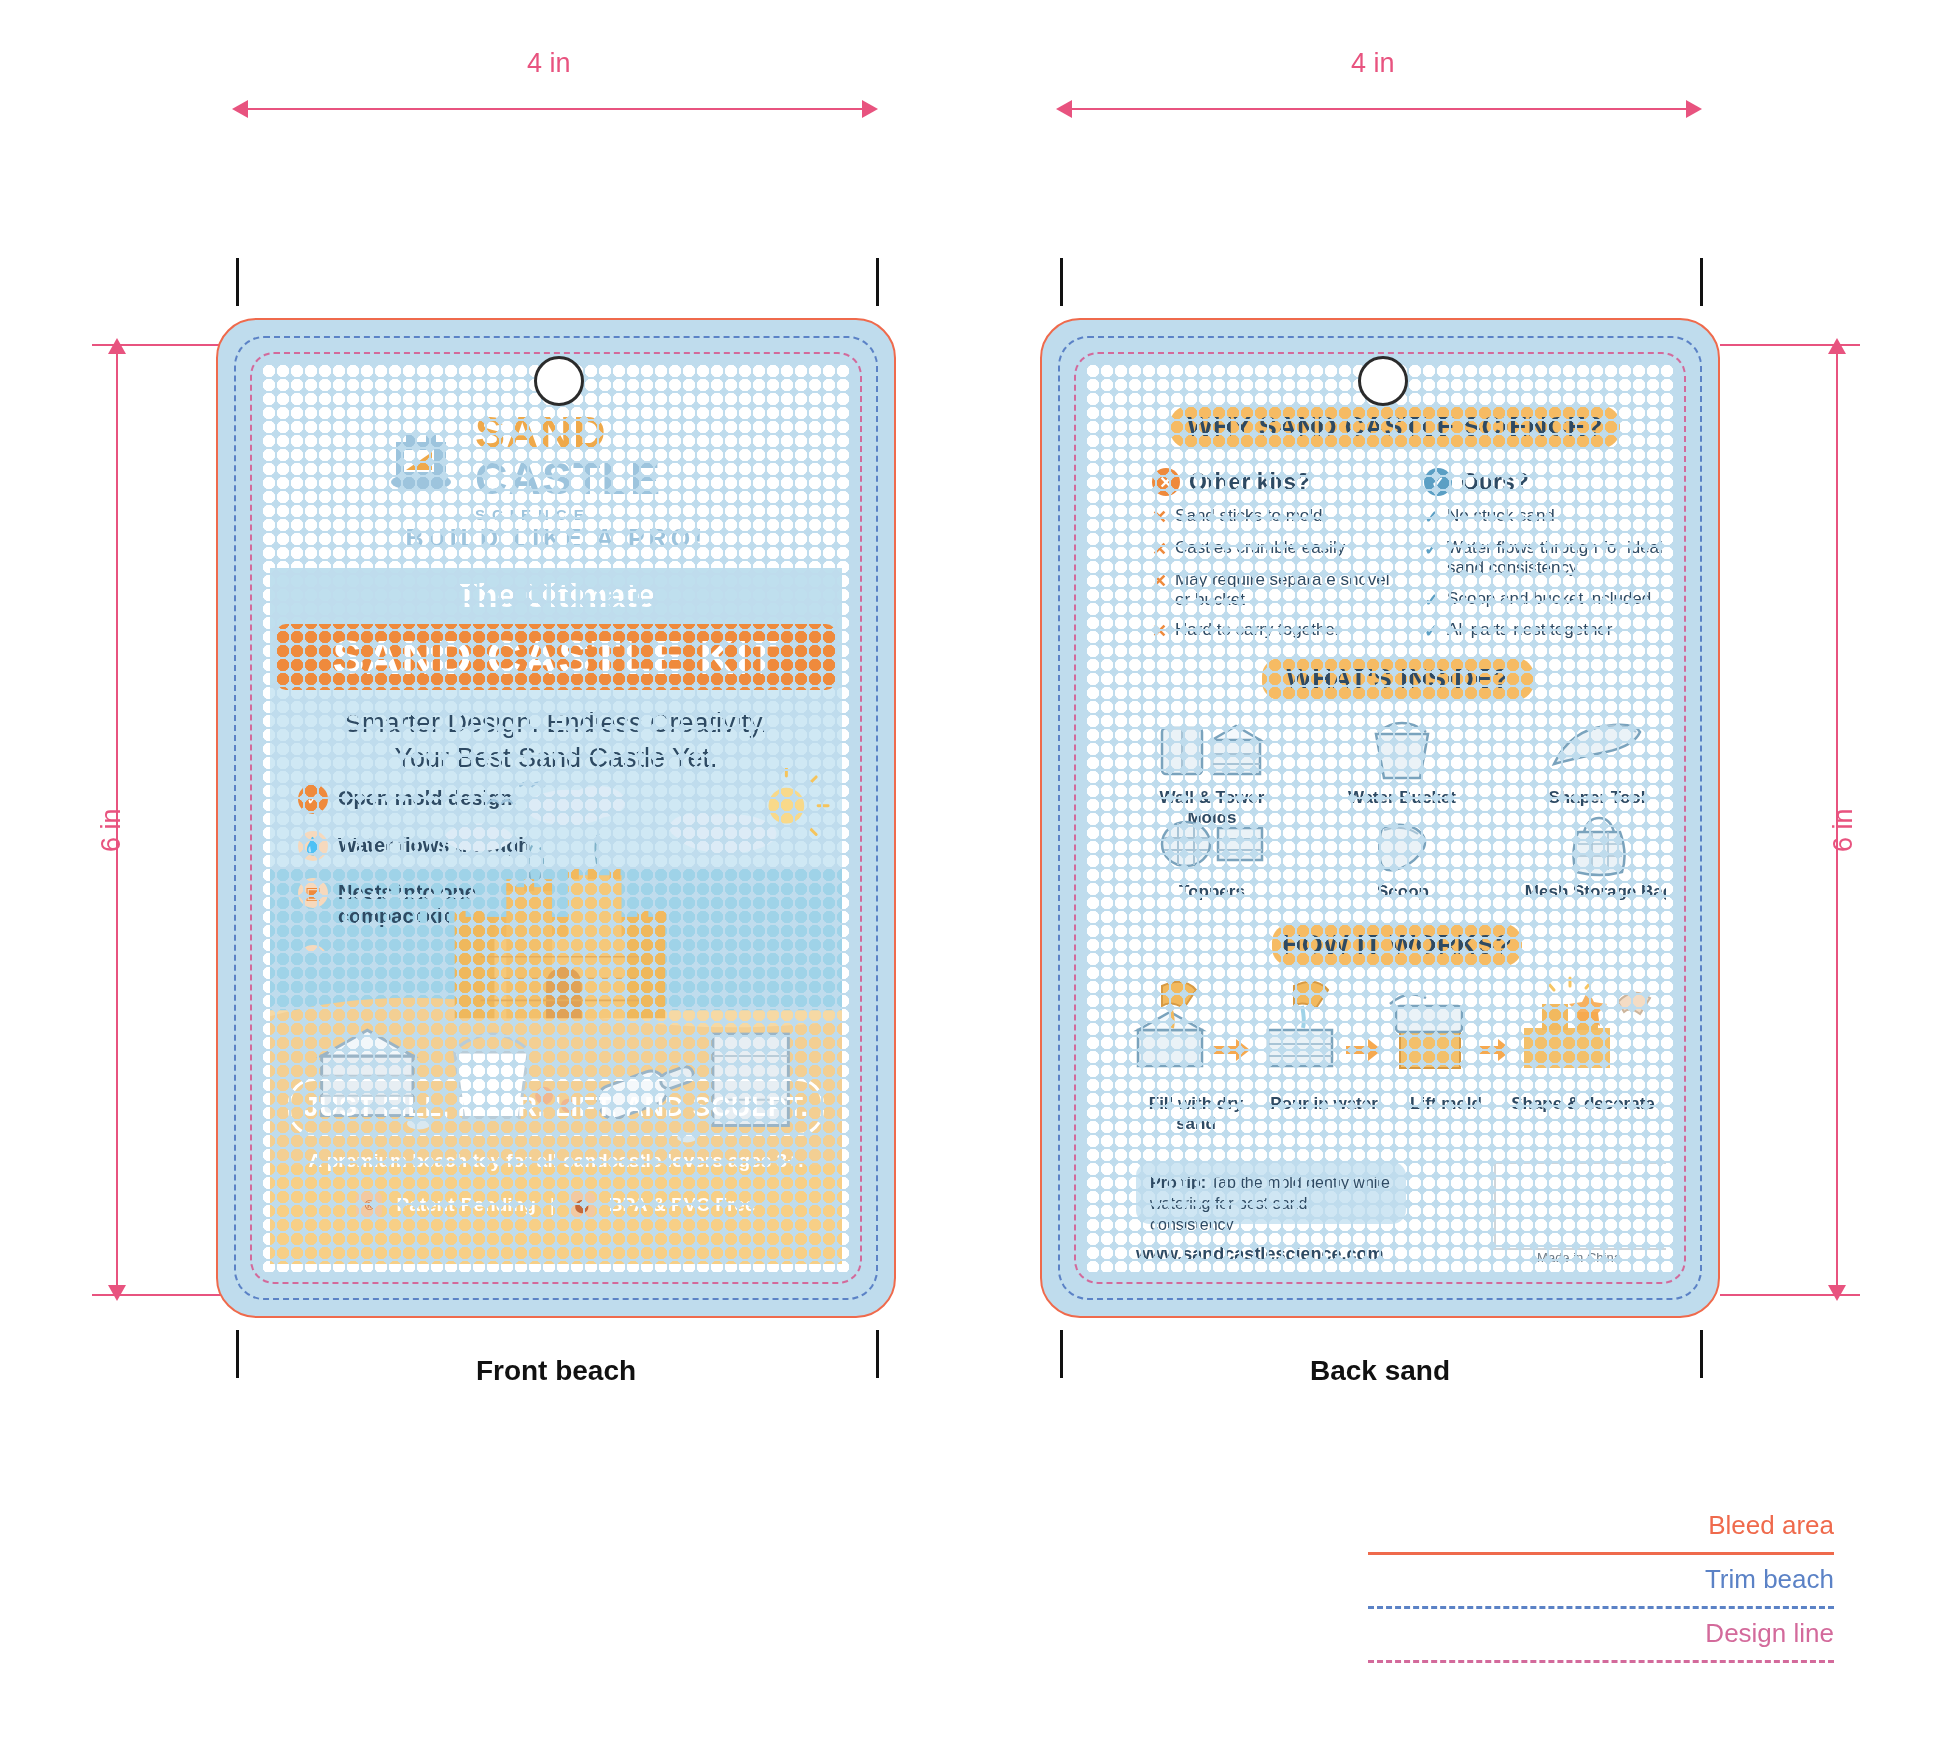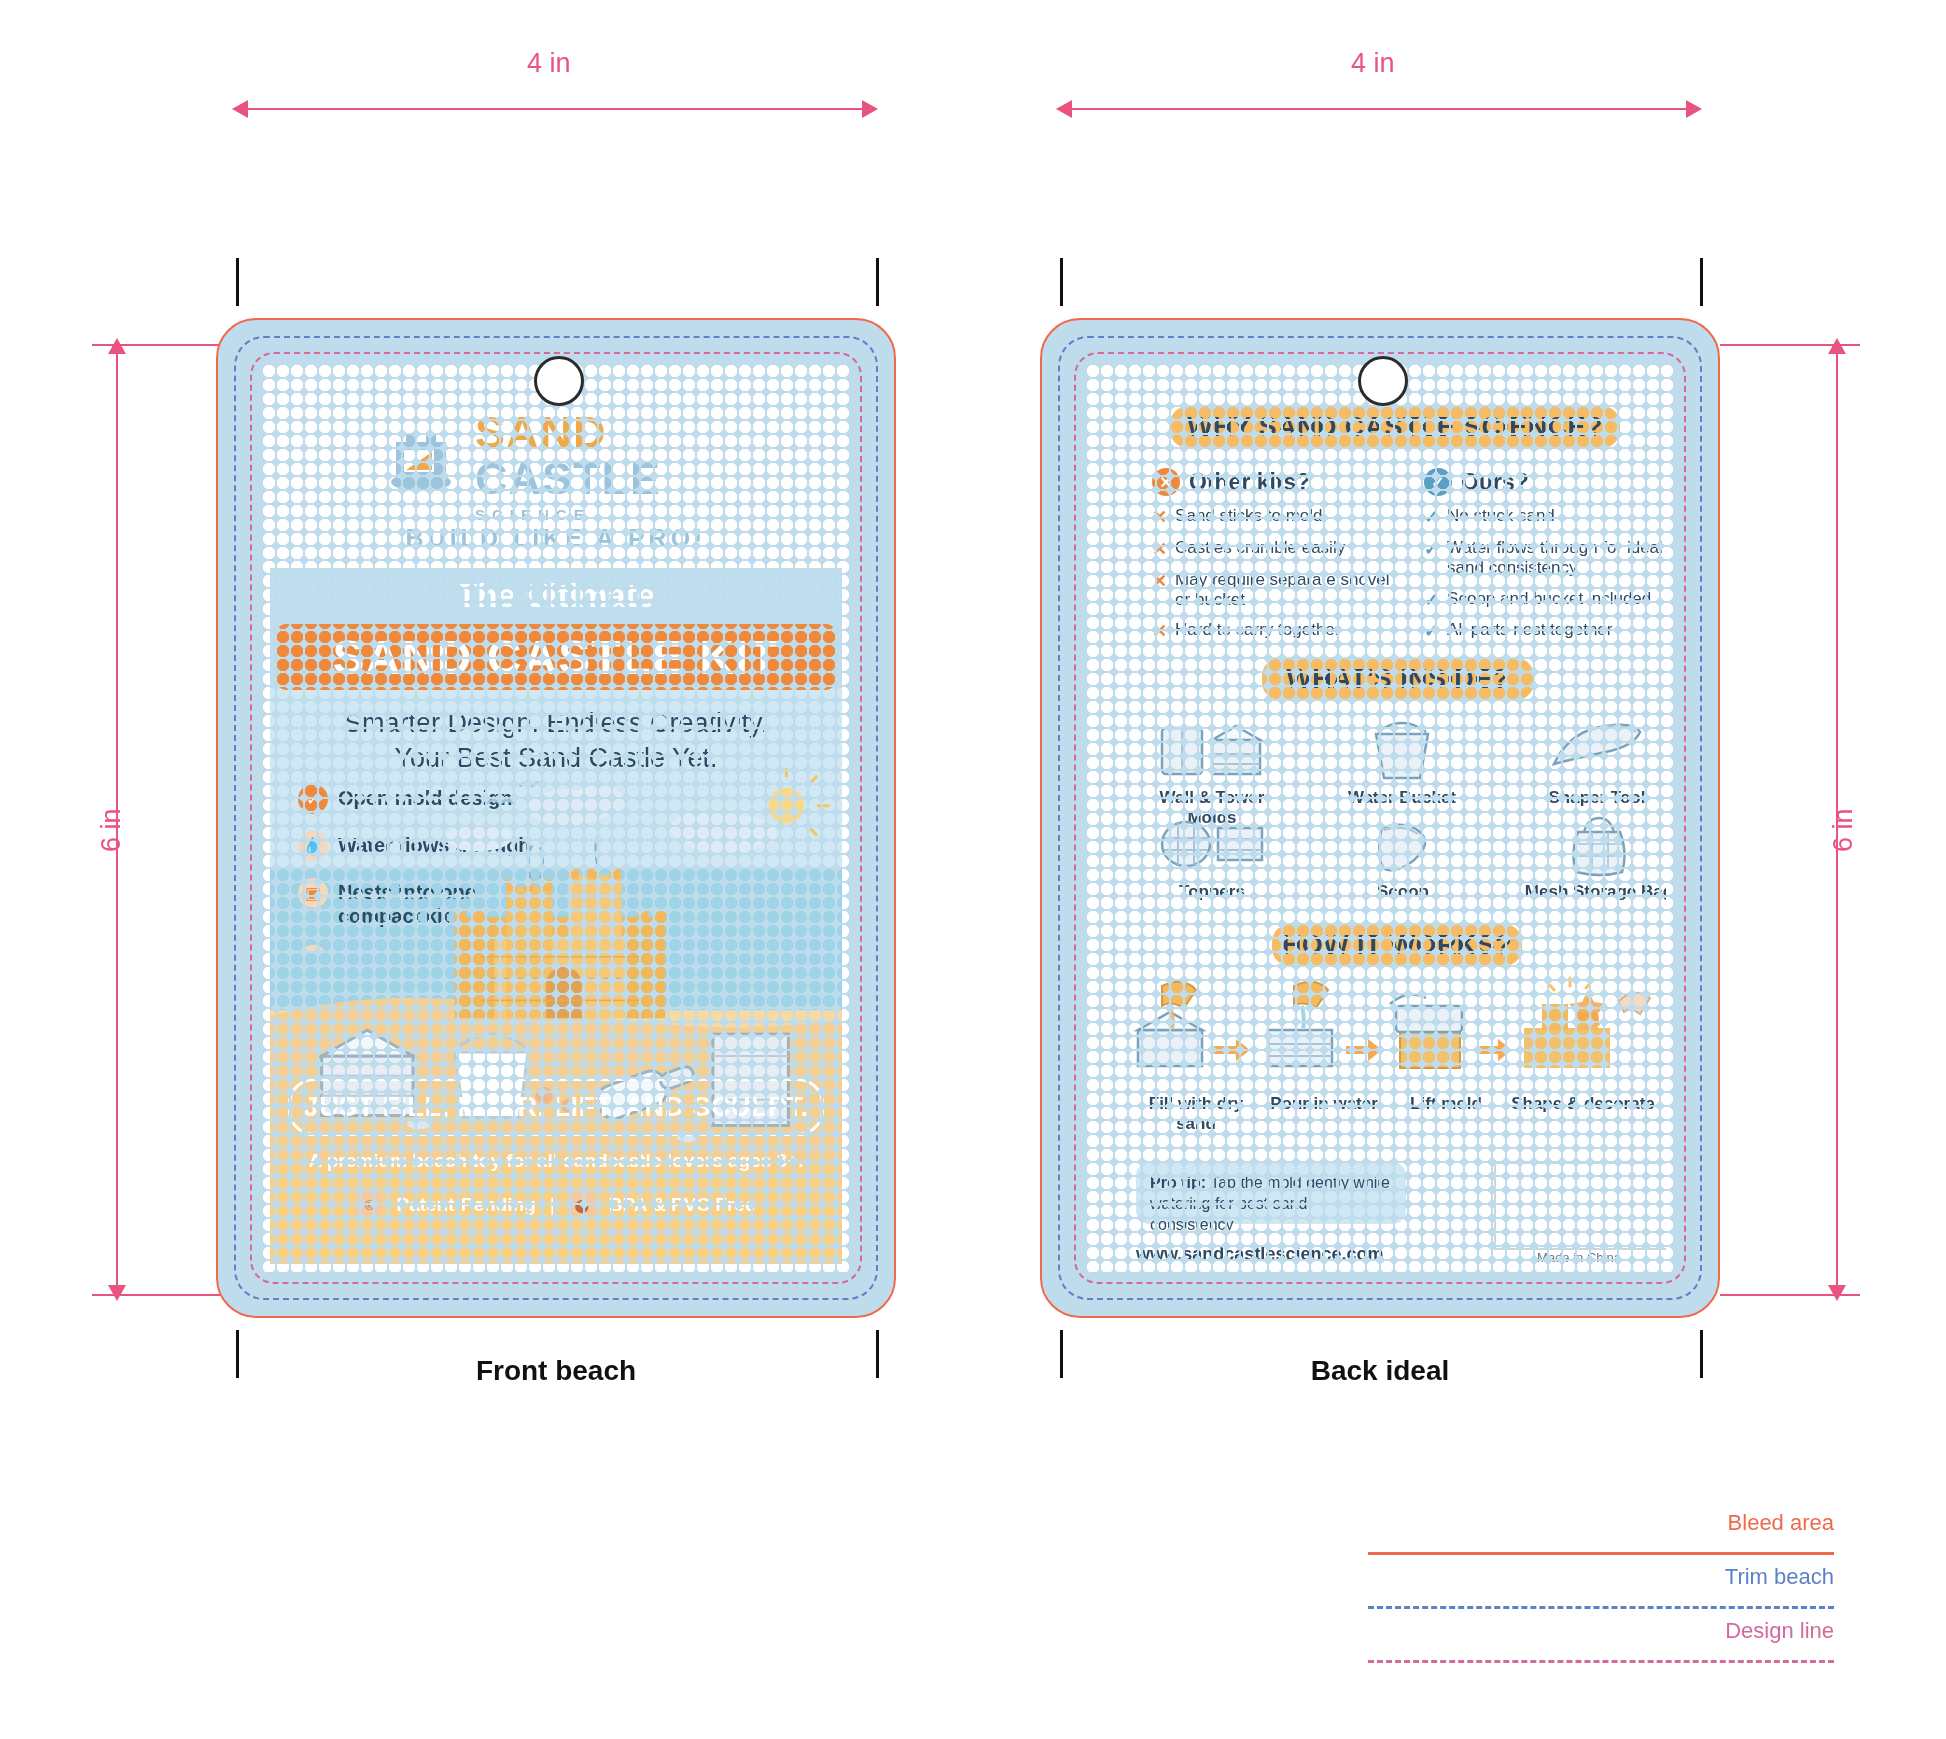--- a/index.html
+++ b/index.html
@@ -81,21 +81,21 @@
   .protip{position:absolute;background:#cfe6f3;border-radius:14px;padding:11px 14px;box-sizing:border-box;}
   .protip .t{font-size:16px;color:#2e4a63;line-height:1.3;}
   .protip .t b{color:#2e4a63;}
   .b-url{position:absolute;font-size:18px;font-weight:bold;color:#2e4a63;}
   .madebox{position:absolute;border:2px solid #cfd6db;background:#fff;}
   .madein{position:absolute;text-align:center;font-size:13px;color:#6c7a86;}
 
   
   .bigsize{position:absolute;font-size:72px;color:#111;font-family:"Liberation Sans",sans-serif;}
   .legend-line{position:absolute;height:0;border-top-width:3px;}
-  .legend-label{position:absolute;font-size:22px;text-align:right;}
+  .legend-label{position:absolute;font-size:26px;text-align:right;}
 </style>
 </head>
 <body>
 
 <div class="stage">
 
   <div class="dimline dim-h" style="left:236px;top:108px;width:640px;"></div>
   <div style="position:absolute;left:232px;top:100px;width:0;height:0;border-top:9px solid transparent;border-bottom:9px solid transparent;border-right:16px solid #e8537f;"></div>
   <div style="position:absolute;left:862px;top:100px;width:0;height:0;border-top:9px solid transparent;border-bottom:9px solid transparent;border-left:16px solid #e8537f;"></div>
   <div class="dimlabel" style="left:527px;top:48px;">4 in</div>
@@ -485,21 +485,21 @@
         <div class="b-url" style="left:42px;top:872px;">www.sandcastlescience.com</div>
 
         <div class="madebox" style="left:400px;top:790px;width:170px;height:84px;"></div>
         <div class="madein" style="left:400px;top:878px;width:170px;">Made in China</div>
 
       </div>
       <div class="scallop"></div>
     </div>
     <div class="punch" style="left:318px;top:38px;"></div>
   </div>
-  <div class="caption" style="left:1040px;top:1355px;width:680px;">Back ideal</div>
+  <div class="caption" style="left:1040px;top:1355px;width:680px;">Back sand</div>
 
 
   <div class="legend-line" style="left:1368px;top:1552px;width:466px;border-top:3px solid #ef6a4c;"></div>
   <div class="legend-label" style="left:1534px;top:1510px;width:300px;color:#ef6a4c;">Bleed area</div>
 
   <div class="legend-line" style="left:1368px;top:1606px;width:466px;border-top:3px dashed #5b82c6;"></div>
   <div class="legend-label" style="left:1534px;top:1564px;width:300px;color:#5b82c6;">Trim beach</div>
 
   <div class="legend-line" style="left:1368px;top:1660px;width:466px;border-top:3px dashed #d36a9b;"></div>
   <div class="legend-label" style="left:1534px;top:1618px;width:300px;color:#d36a9b;">Design line</div>

